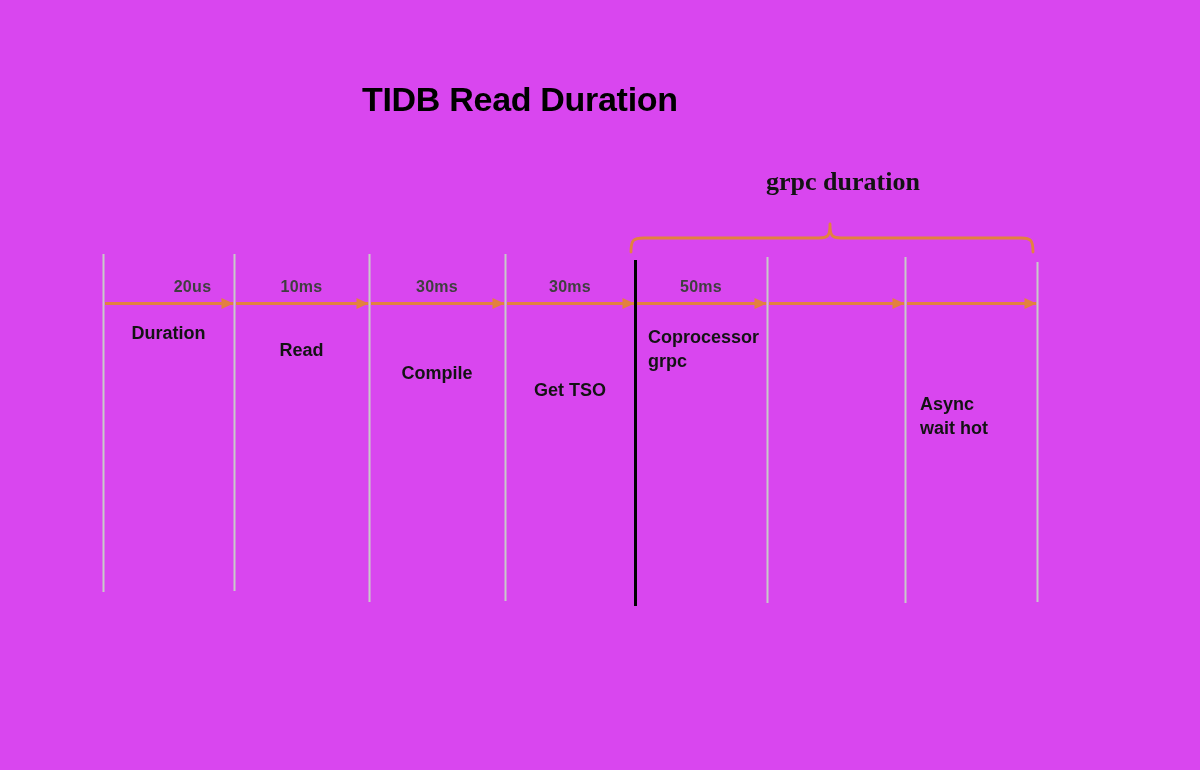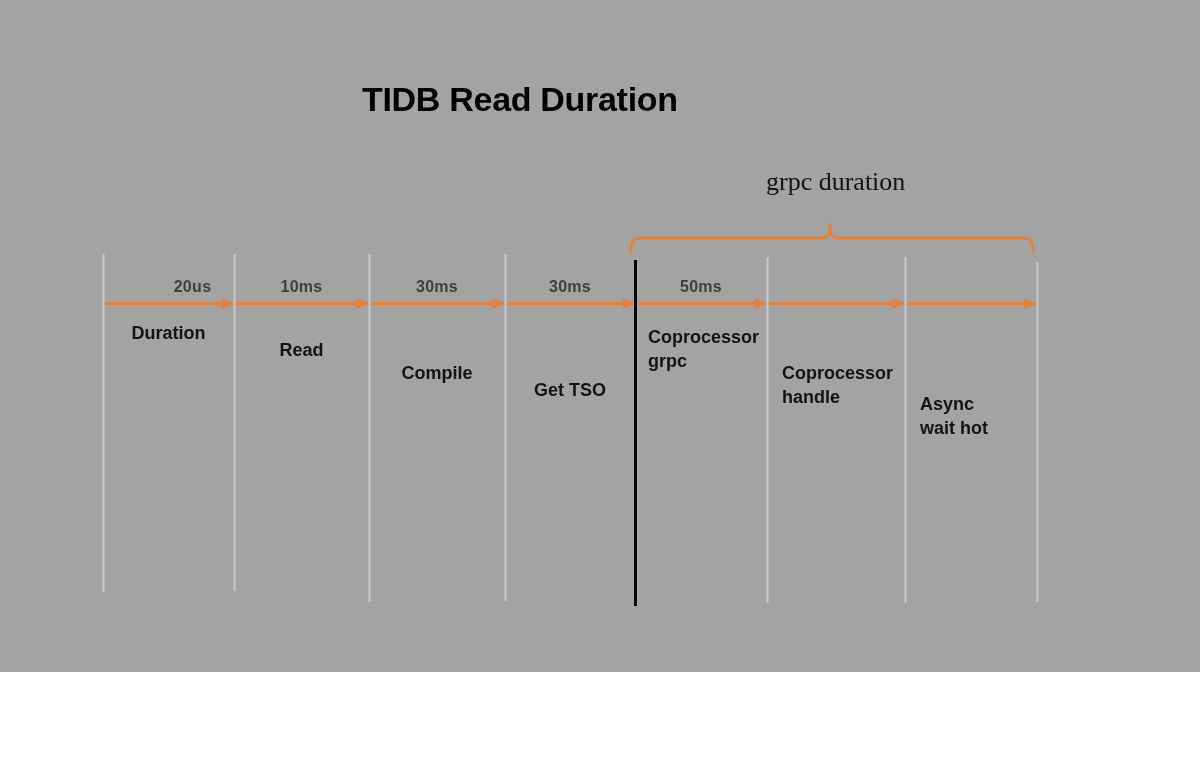--- a/index.html
+++ b/index.html
@@ -1,40 +1,40 @@
 <!DOCTYPE html>
 <html style="--accent_orange: #E3813F; --divider_gray: #C9C9C9; --boundary_black: #000000; --duration_text: #3F3F3F; --label_text: #131313; --title_text: #000000;"><head>
 <meta charset="utf-8">
 <style>
   html, body { margin: 0; padding: 0; background: #ffffff; }
   .canvas {
     position: relative;
     width: 1200px;
-    height: 672px;
-    background: #a3a3a3;
+    height: 770px;
+    background: #d946ef;
     font-family: "Liberation Sans", sans-serif;
     overflow: hidden;
   }
   .title {
     position: absolute;
     left: 362px;
     top: 80px;
     font-size: 34px;
     font-weight: 700;
     letter-spacing: -0.3px;
     color: var(--title_text, #000);
     white-space: nowrap;
   }
   .grpc-label {
     position: absolute;
     left: 766px;
     top: 167px;
     font-family: "Liberation Serif", serif;
     font-size: 26px;
-    font-weight: 400;
+    font-weight: 700;
     color: var(--label_text, #131313);
     white-space: nowrap;
   }
   svg.graphics {
     position: absolute;
     left: 0; top: 0;
     width: 1200px; height: 770px;
   }
   .vline-gray { stroke: var(--divider_gray, #c9c9c9); stroke-width: 2; }
   .vline-black { stroke: var(--boundary_black, #000); stroke-width: 3; }
@@ -105,16 +105,15 @@
   <div class="dur" style="left:234px; width:135px;">10ms</div>
   <div class="dur" style="left:369px; width:136px;">30ms</div>
   <div class="dur" style="left:505px; width:130px;">30ms</div>
   <div class="dur" style="left:635px; width:132px;">50ms</div>
 
   <div class="plabel center" style="left:103px; width:131px; top:321px;">Duration</div>
   <div class="plabel center" style="left:234px; width:135px; top:338px;">Read</div>
   <div class="plabel center" style="left:369px; width:136px; top:361px;">Compile</div>
   <div class="plabel center" style="left:505px; width:130px; top:378px;">Get TSO</div>
   <div class="plabel" style="left:648px; width:126px; top:325px;">Coprocessor grpc</div>
-  <div class="plabel" style="left:782px; width:132px; top:361px;">Coprocessor handle</div>
   <div class="plabel" style="left:920px; width:78px; top:392px;">Async wait hot</div>
 
 </div>
 
 </body></html>

